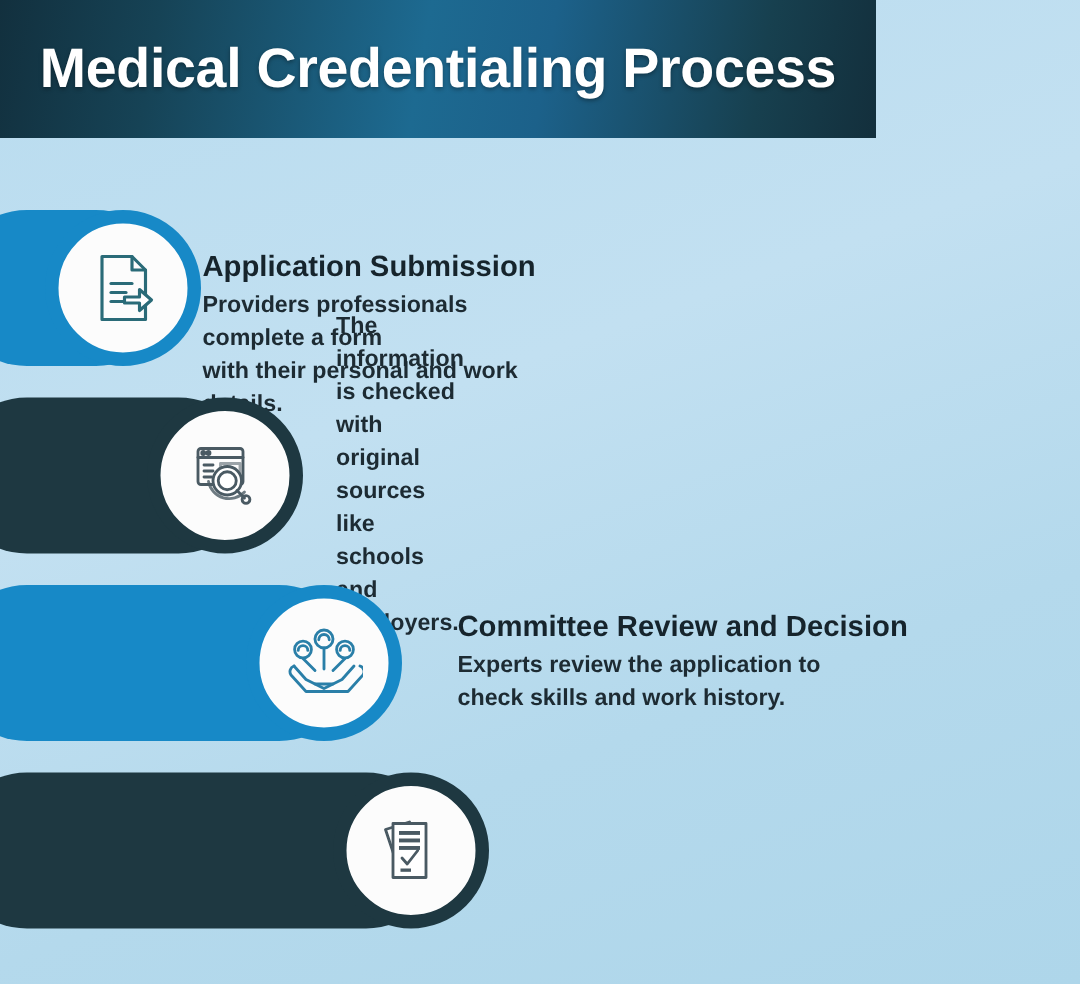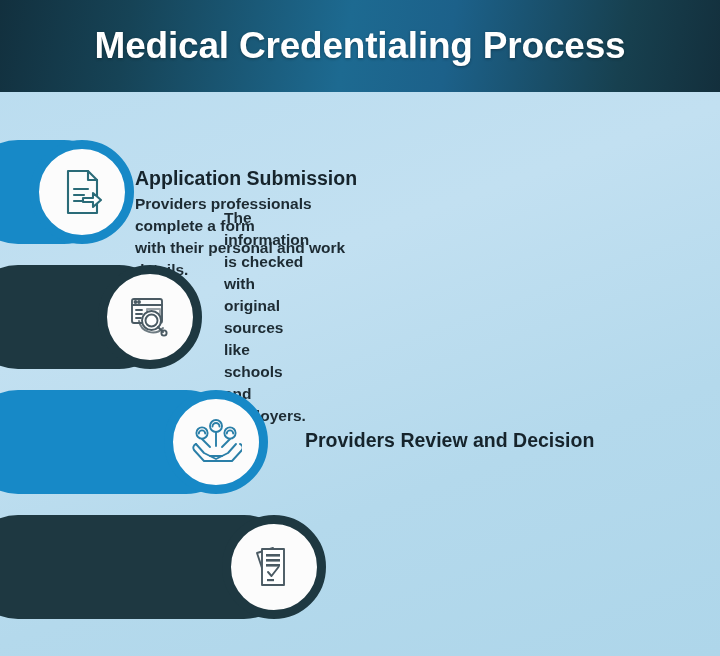--- a/index.html
+++ b/index.html
@@ -13,21 +13,21 @@
     height: 656px;
     overflow: hidden;
     font-family: "Liberation Sans", sans-serif;
     background: linear-gradient(160deg, #b9dcef 0%, #c2e0f1 40%, #b4d9ec 70%, #aed6ea 100%);
   }
 
   
   .header {
     position: absolute;
     left: 0; top: 0;
-    width: 720px;
+    width: 584px;
     height: 92px;
     background: linear-gradient(100deg, #12303e 0%, #164356 18%, #1d6a91 48%, #1c618a 62%, #17404f 86%, #132f3c 100%);
     display: flex;
     align-items: center;
     justify-content: center;
   }
   .header-title {
     color: #ffffff;
     font-size: 37px;
     font-weight: bold;
@@ -180,21 +180,23 @@
           <path d="M26 16 v14"></path>
           <path d="M12 23 l8 8"></path>
           <path d="M40 23 l-8 8"></path>
           <path d="M6 28 l8 9 12 6 12 -6 8 -9"></path>
           <path d="M6 28 a4 4 0 0 0 -2 6 l10 11 h28 l10 -11 a4 4 0 0 0 -2 -6"></path>
           <path d="M20 40 h12"></path>
         </svg>
       </span>
     </div>
     <div class="texts">
-      <p class="step-title">Providers Review and Decision</p>
+      <p class="step-title">Committee Review and Decision</p>
+      <p class="step-desc">Experts review the application to
+check skills and work history.</p>
     </div>
   </div>
 
   <div class="step" id="step-4">
     <div class="bar navy"></div>
     <div class="circle navy">
       <span>
         <svg width="52" height="52" viewBox="0 0 52 52" fill="none" stroke="#4a5a63" stroke-width="1.9" stroke-linecap="round" stroke-linejoin="round">
           <path d="M9 12 l16 -5 10 30 -16 5 Z" fill="#ffffff"></path>
           <path d="M14 8 h22 v36 H14 Z" fill="#ffffff"></path>

